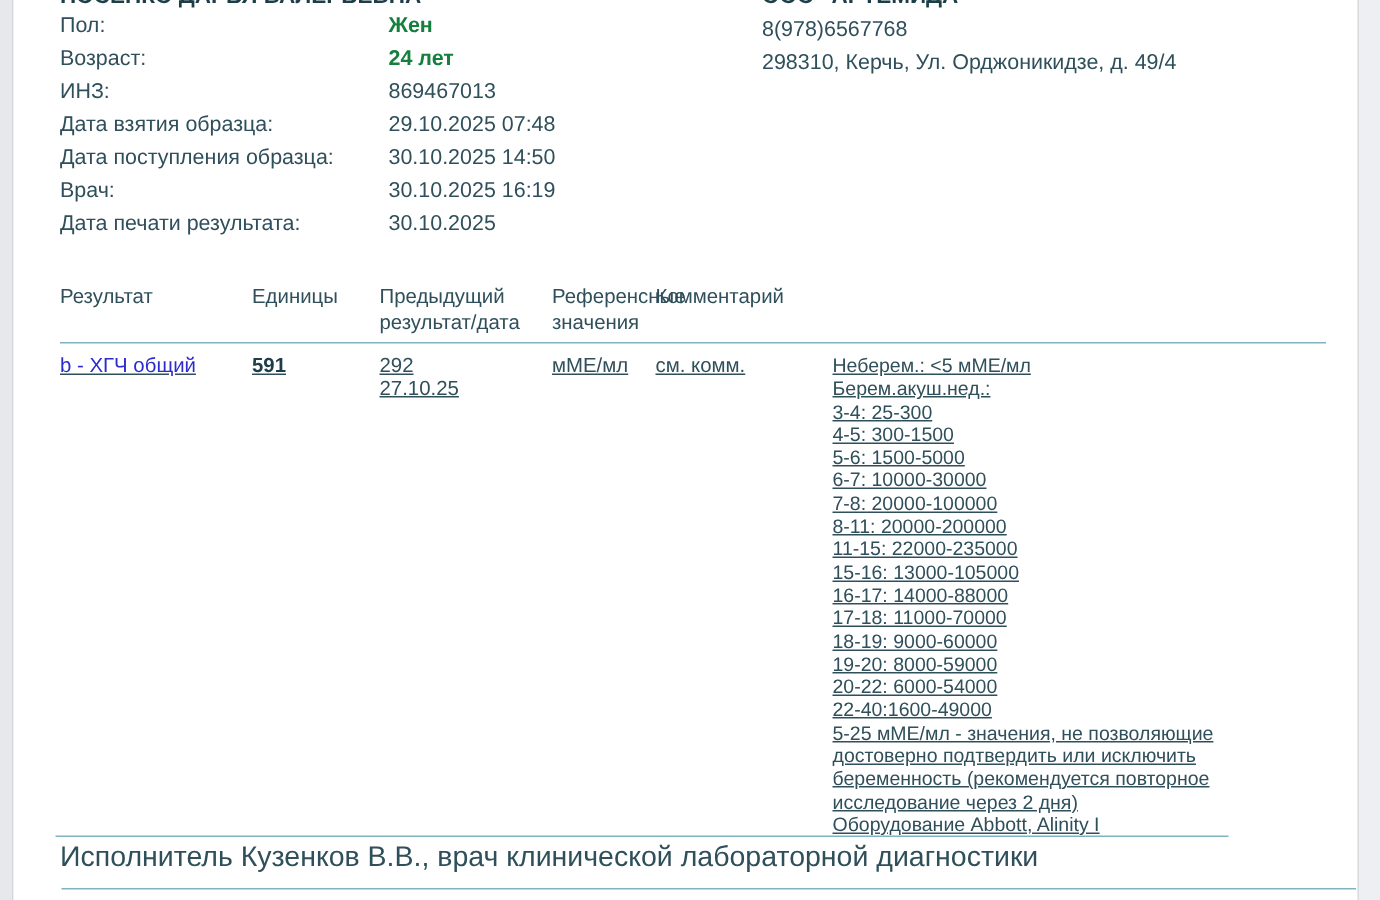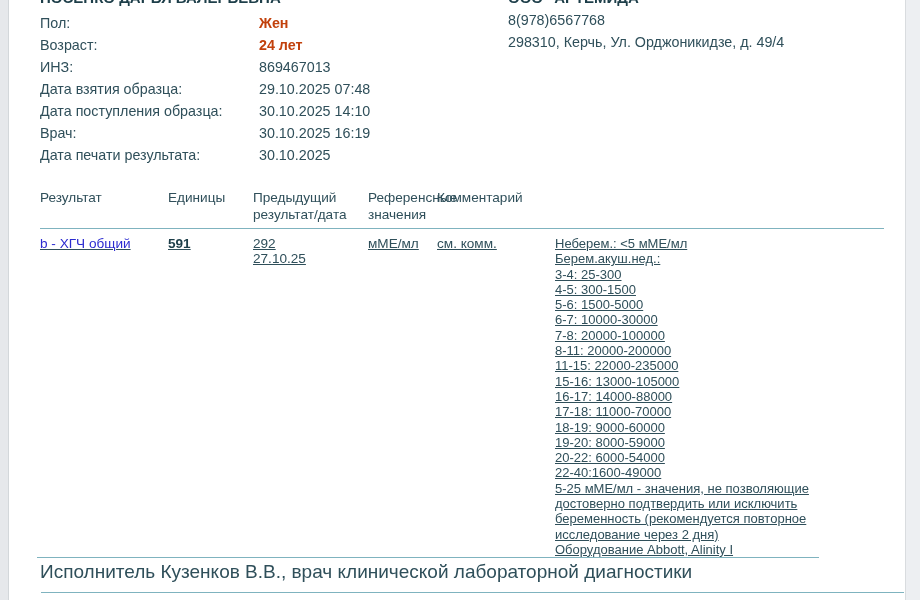--- a/index.html
+++ b/index.html
@@ -25,24 +25,24 @@
   .clip-name{
     position:absolute;left:31px;top:-11px;
     font-size:15px;font-weight:bold;color:#1d3e49;white-space:nowrap;
   }
   .clip-clinic{
     position:absolute;left:499px;top:-11px;
     font-size:15px;font-weight:bold;color:#1d3e49;white-space:nowrap;
   }
   
   .info-block{position:absolute;left:31px;top:9px;}
-  .irow{display:flex;height:22px;align-items:flex-end;font-size:14.3px;}
+  .irow{display:flex;height:22px;align-items:flex-start;font-size:14.3px;}
   .ilabel{width:219px;flex:0 0 219px;}
   .ivalue{white-space:nowrap;}
-  .bold{font-weight:bold;color:#c2410c;}
+  .bold{font-weight:bold;color:#15803d;}
   
   .clinic-block{position:absolute;left:499px;top:9px;font-size:14.3px;}
   .clinic-block div{height:22px;display:flex;align-items:center;white-space:nowrap;}
   
   .rtable{position:absolute;left:31px;top:189px;width:844px;}
   .tgrid{display:grid;grid-template-columns:128px 85px 115px 69px 118px auto;}
   .thead{
     padding-bottom:5px;border-bottom:1px solid #7fb3bf;
     font-size:13.6px;line-height:17px;
   }
@@ -88,21 +88,21 @@
       <div class="irow">
         <span class="ilabel">ИНЗ:</span>
         <span class="ivalue">869467013</span>
       </div>
       <div class="irow">
         <span class="ilabel">Дата взятия образца:</span>
         <span class="ivalue">29.10.2025 07:48</span>
       </div>
       <div class="irow">
         <span class="ilabel">Дата поступления образца:</span>
-        <span class="ivalue">30.10.2025 14:10</span>
+        <span class="ivalue">30.10.2025 14:50</span>
       </div>
       <div class="irow">
         <span class="ilabel">Врач:</span>
         <span class="ivalue">30.10.2025 16:19</span>
       </div>
       <div class="irow">
         <span class="ilabel">Дата печати результата:</span>
         <span class="ivalue">30.10.2025</span>
       </div>
     </div>

